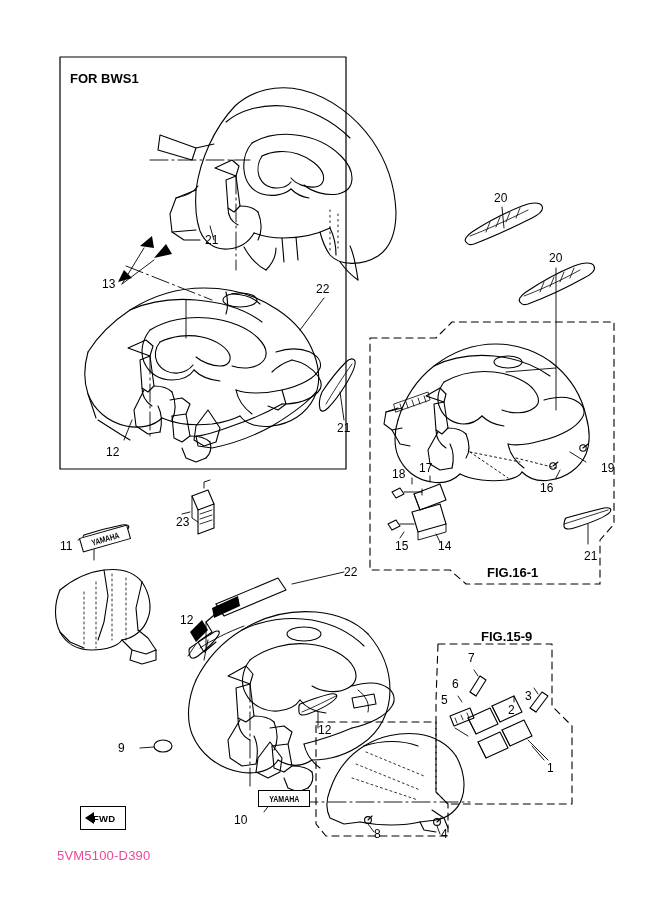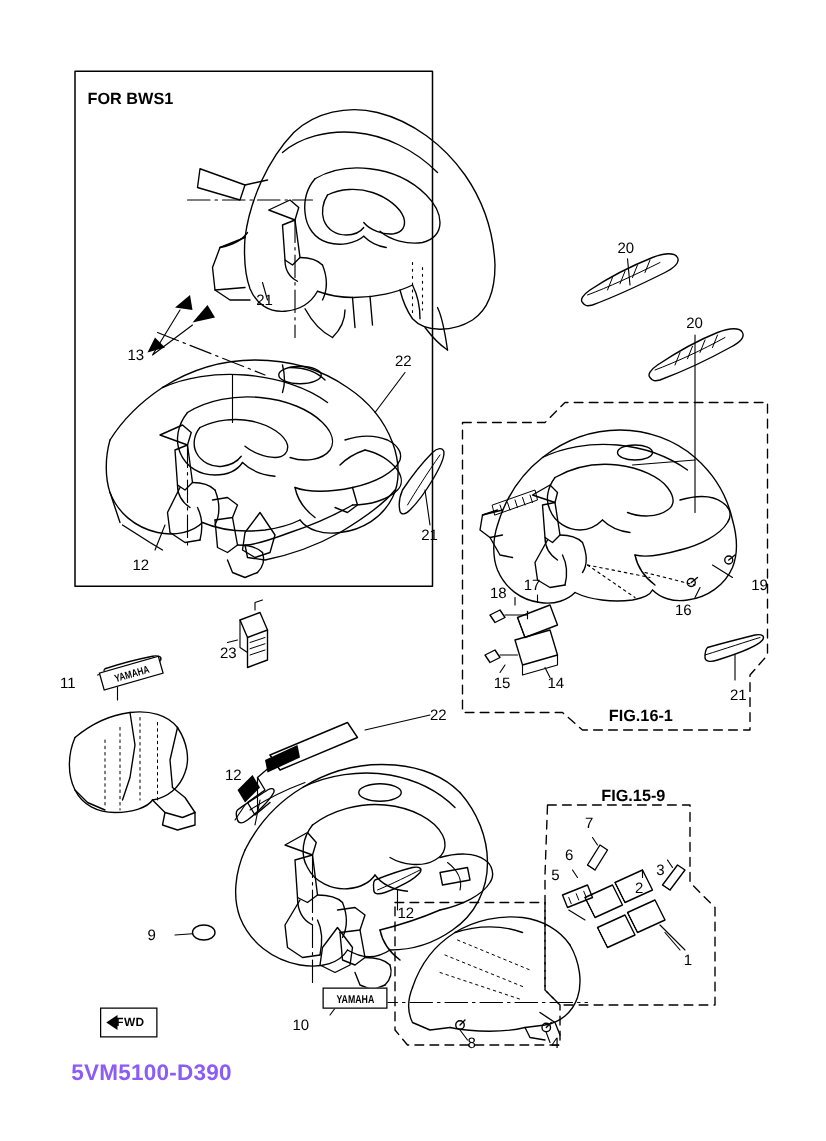--- a/index.html
+++ b/index.html
@@ -31,25 +31,24 @@
     line-height: 1;
   }
   .lbl.b {
     font-weight: bold;
   }
   .lbl.big {
     font-size: 13px;
   }
   .partcode {
     position: absolute;
-    font-size: 18px;
+    font-size: 13px;
     letter-spacing: 0.2px;
-    color: #8b5cf6;
+    color: #ec4899;
     font-family: "Liberation Sans", sans-serif;
-    font-weight: bold;
   }
   .emblem {
     position: absolute;
     border: 1.3px solid #000;
     background: #fff;
     display: flex;
     align-items: center;
     justify-content: center;
     font-family: "Liberation Sans", sans-serif;
     color: #000;
@@ -437,21 +436,21 @@
   <div class="lbl" style="left:337px; top:422px;">21</div>
   <div class="lbl" style="left:392px; top:468px;">18</div>
   <div class="lbl" style="left:419px; top:462px;">17</div>
   <div class="lbl" style="left:601px; top:462px;">19</div>
   <div class="lbl" style="left:520px; top:482px;margin-left:20px;">16</div>
   <div class="lbl" style="left:395px; top:540px;">15</div>
   <div class="lbl" style="left:438px; top:540px;">14</div>
   <div class="lbl" style="left:584px; top:550px;">21</div>
 
   <div class="lbl" style="left:176px; top:516px;">23</div>
-  <div class="lbl" style="left:48px; top:540px;">11</div>
+  <div class="lbl" style="left:60px; top:540px;">11</div>
   <div class="lbl" style="left:180px; top:614px;">12</div>
   <div class="lbl" style="left:344px; top:566px;">22</div>
   <div class="lbl" style="left:318px; top:724px;">12</div>
   <div class="lbl" style="left:118px; top:742px;">9</div>
   <div class="lbl" style="left:234px; top:814px;">10</div>
 
   <div class="lbl" style="left:468px; top:652px;">7</div>
   <div class="lbl" style="left:452px; top:678px;">6</div>
   <div class="lbl" style="left:441px; top:694px;">5</div>
   <div class="lbl" style="left:525px; top:690px;">3</div>

